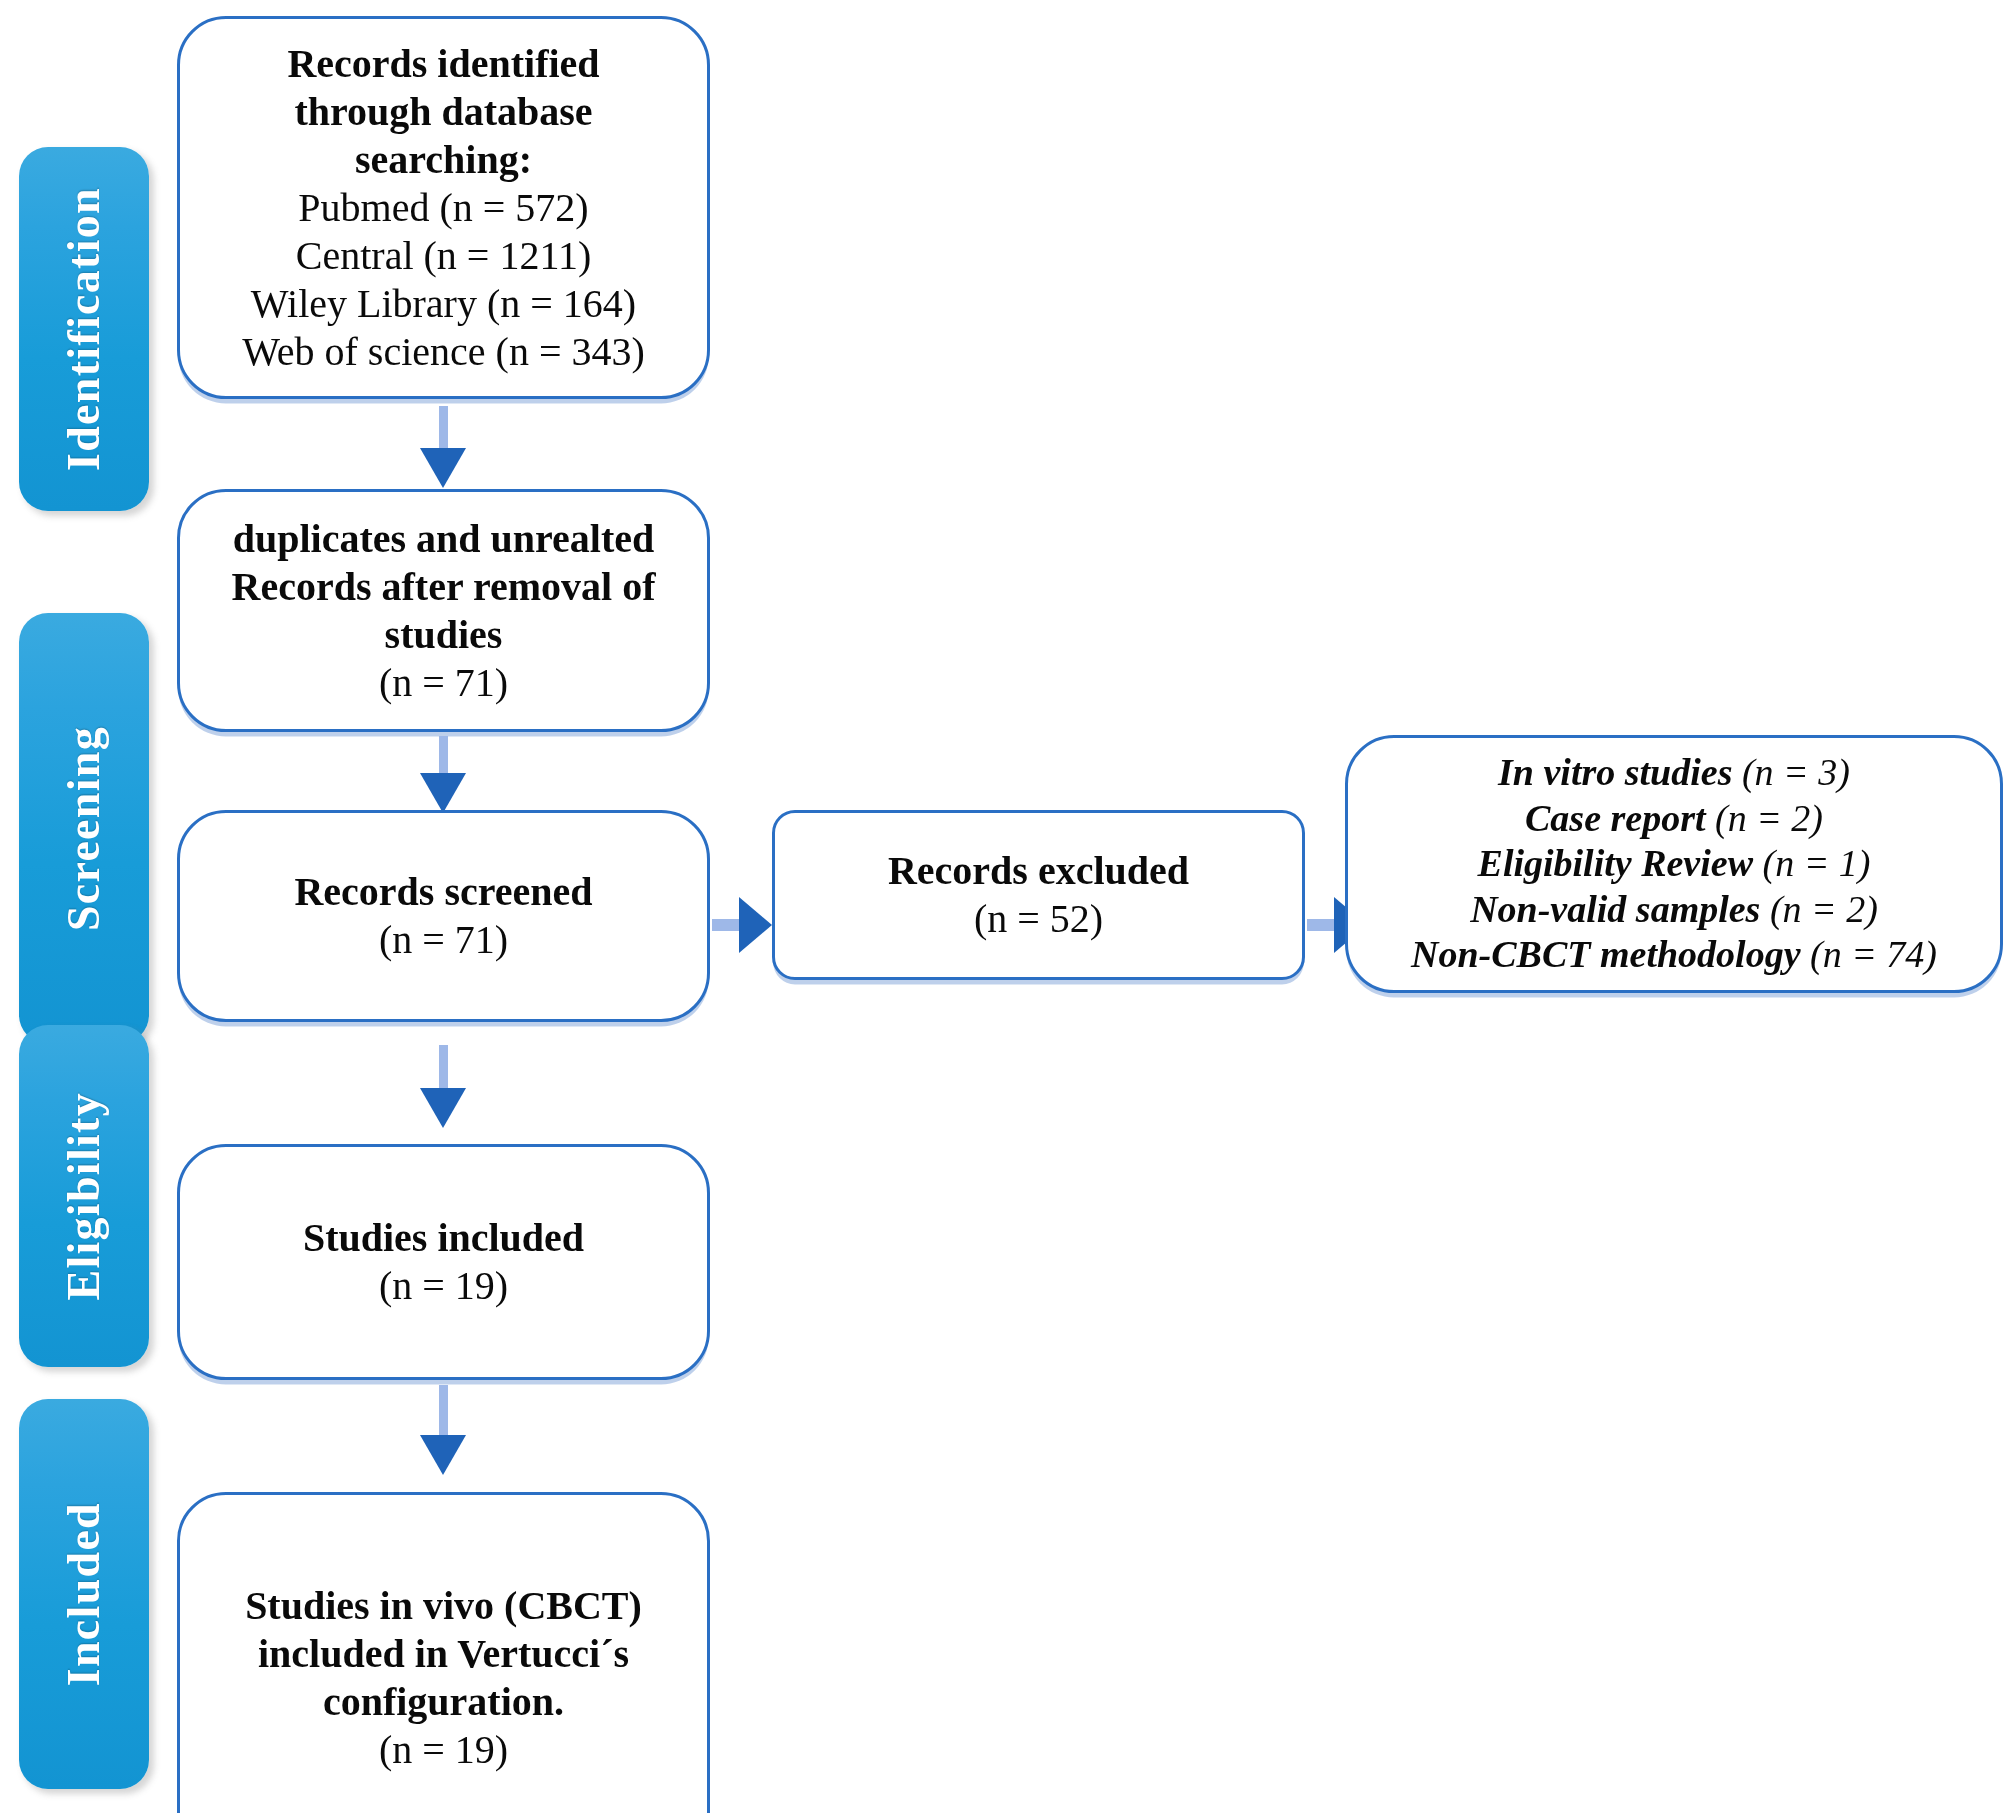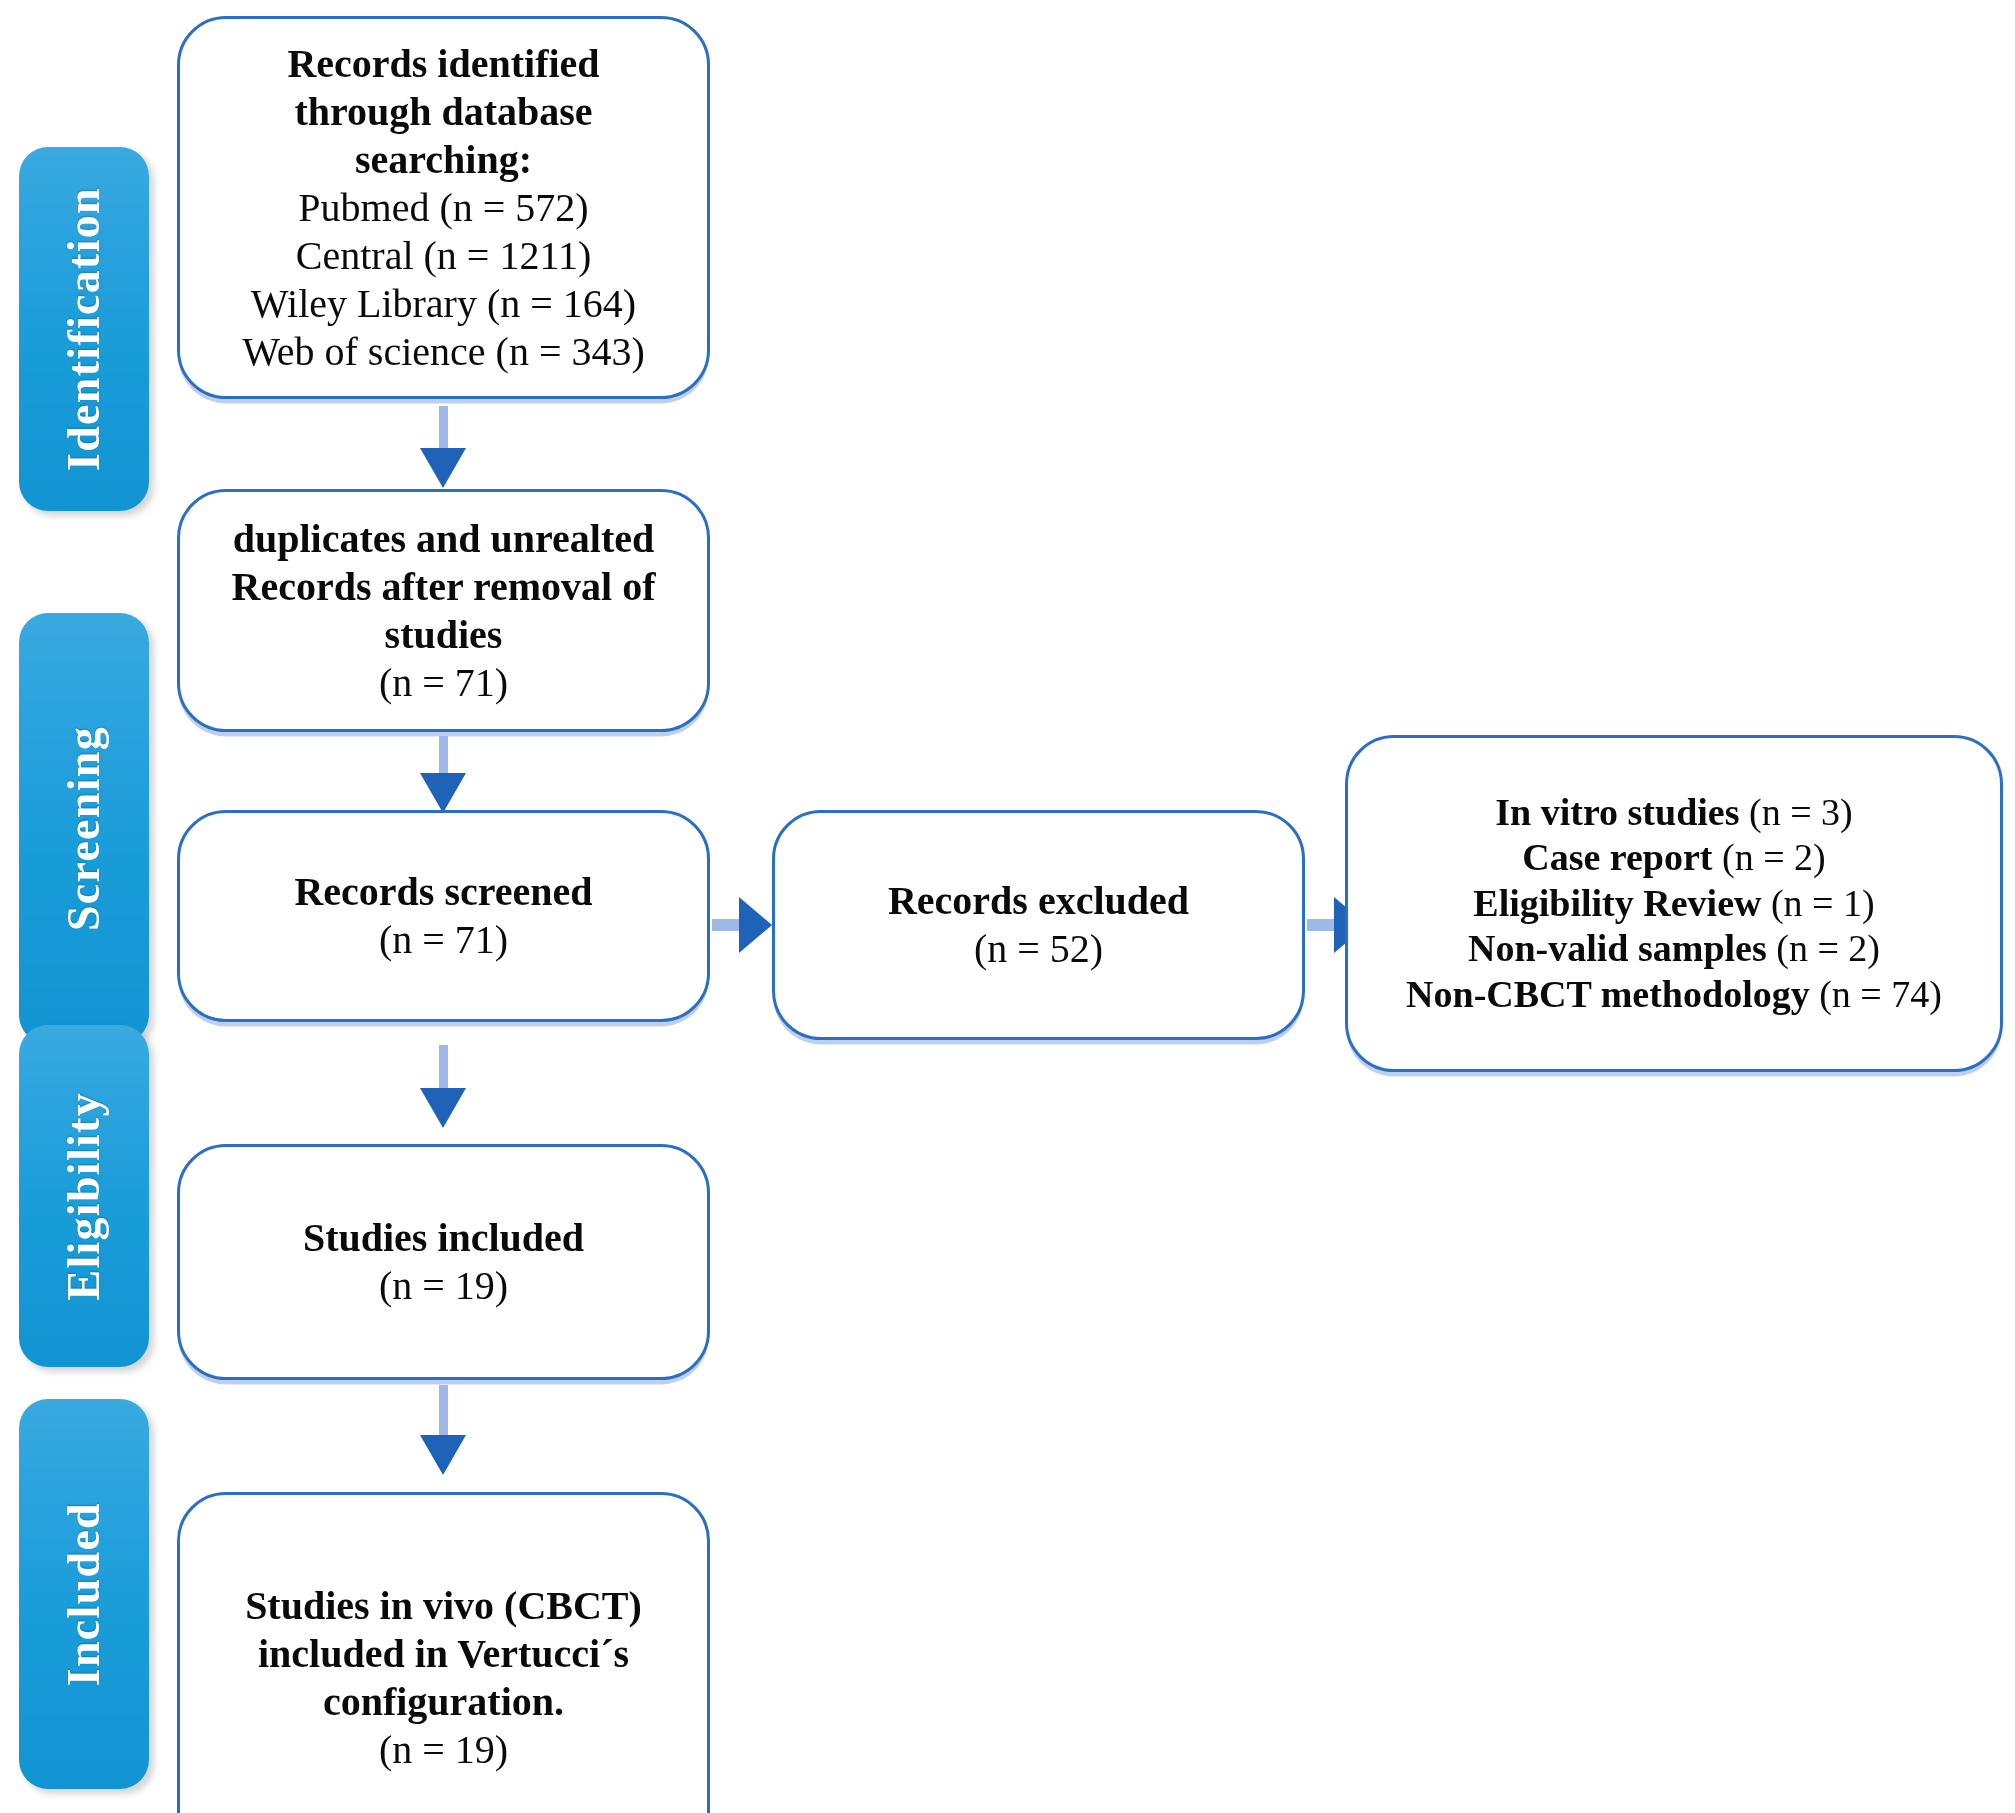--- a/index.html
+++ b/index.html
@@ -164,33 +164,33 @@
       <span class="ln b">Records screened</span>
       <span class="ln">(n = 71)</span>
     </div>
   </div>
 
   <div class="arrow-h" style="left:712px; top:925px; width:59px;">
     <span class="shaft" style="width:31px;"></span>
     <span class="head" style="left:27px;"></span>
   </div>
 
-  <div class="flow-box" style="left:772px; top:810px; width:533px; height:230px;">
+  <div class="flow-box" style="left:772px; top:810px; width:533px; height:170px;border-radius:23px;">
     <div class="box-text">
       <span class="ln b">Records excluded</span>
       <span class="ln">(n = 52)</span>
     </div>
   </div>
 
   <div class="arrow-h" style="left:1307px; top:925px; width:59px;">
     <span class="shaft" style="width:31px;"></span>
     <span class="head" style="left:27px;"></span>
   </div>
 
-  <div class="flow-box" style="left:1345px; top:735px; width:658px; height:337px;">
+  <div class="flow-box" style="left:1345px; top:735px; width:658px; height:258px;font-style:italic;">
     <div class="box-text" style="font-size:38px;">
       <span class="ln"><b>In vitro studies</b><span> (n = 3)</span></span>
       <span class="ln"><b>Case report</b><span> (n = 2)</span></span>
       <span class="ln"><b>Eligibility Review</b><span> (n = 1)</span></span>
       <span class="ln"><b>Non-valid samples</b><span> (n = 2)</span></span>
       <span class="ln"><b>Non-CBCT methodology</b><span> (n = 74)</span></span>
     </div>
   </div>
 
   <div class="arrow-v" style="left:443px; top:1045px; height:83px;">

